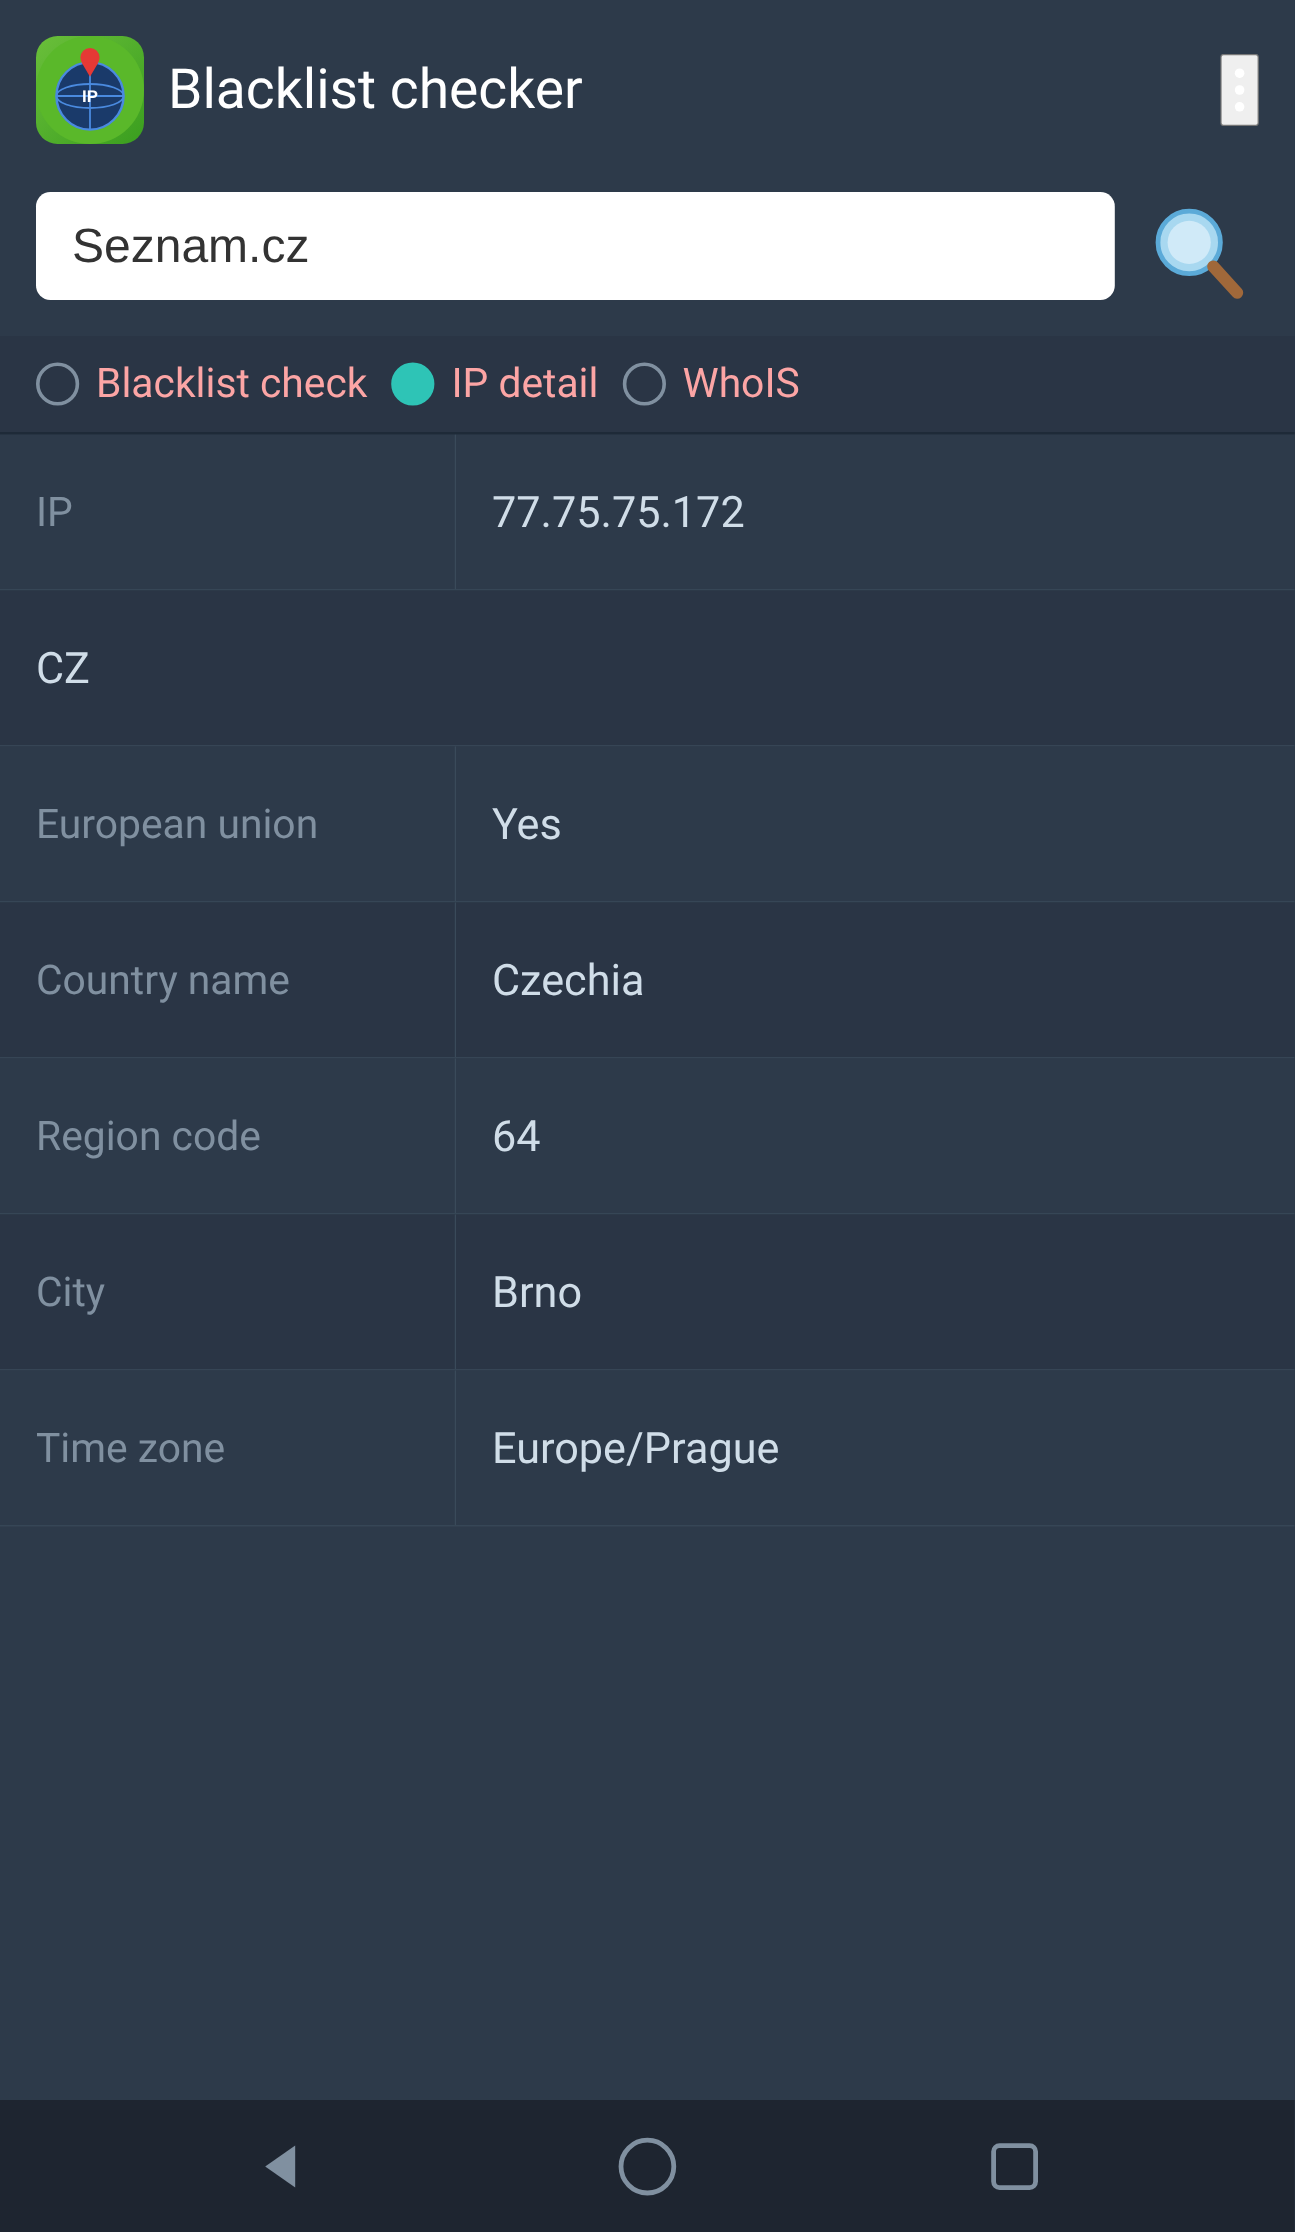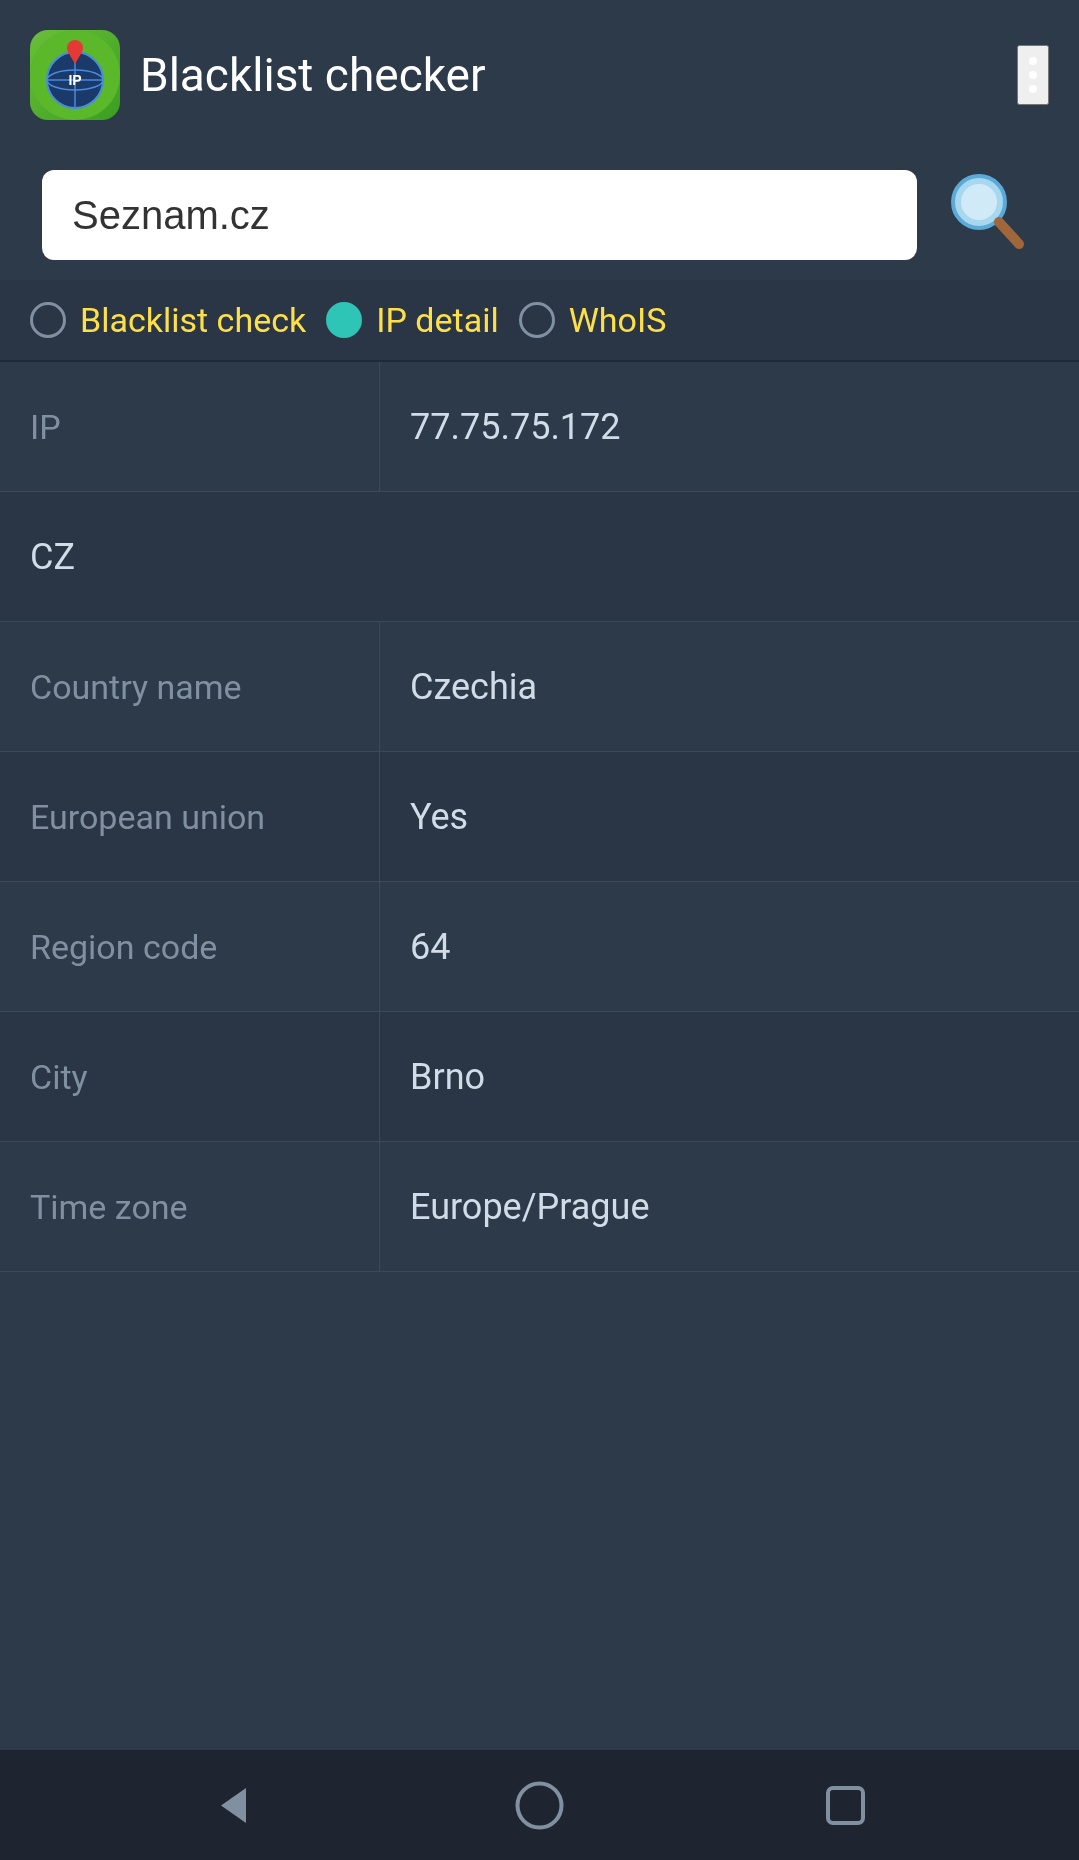--- a/index.html
+++ b/index.html
@@ -66,23 +66,23 @@
 
     .dot {
       width: 8px;
       height: 8px;
       background: white;
       border-radius: 50%;
     }
 
     
     .search-container {
-      padding: 20px 42px;
-      display: flex;
-      align-items: flex-end;
+      padding: 20px 30px;
+      display: flex;
+      align-items: flex-start;
       gap: 20px;
       background-color: #2d3a4a;
     }
 
     .search-input {
       flex: 1;
       height: 90px;
       background: white;
       border: none;
       border-radius: 12px;
@@ -133,21 +133,21 @@
       background: transparent;
     }
 
     .radio-circle.active {
       background: #2ec4b6;
       border-color: #2ec4b6;
     }
 
     .tab-label {
       font-size: 34px;
-      color: #fde047;
+      color: #fca5a5;
     }
 
     
     .detail-table {
       flex: 1;
       overflow-y: auto;
     }
 
     .detail-row {
       display: flex;
@@ -268,27 +268,27 @@
   <div class="detail-row">
     <div class="detail-label">IP</div>
     <div class="detail-value">77.75.75.172</div>
   </div>
 
   <div class="detail-row">
     <div class="detail-value">CZ</div>
   </div>
 
   <div class="detail-row">
+    <div class="detail-label">European union</div>
+    <div class="detail-value">Yes</div>
+  </div>
+
+  <div class="detail-row">
     <div class="detail-label">Country name</div>
     <div class="detail-value">Czechia</div>
-  </div>
-
-  <div class="detail-row">
-    <div class="detail-label">European union</div>
-    <div class="detail-value">Yes</div>
   </div>
 
 
   <div class="detail-row">
     <div class="detail-label">Region code</div>
     <div class="detail-value">64</div>
   </div>
 
   <div class="detail-row">
     <div class="detail-label">City</div>

